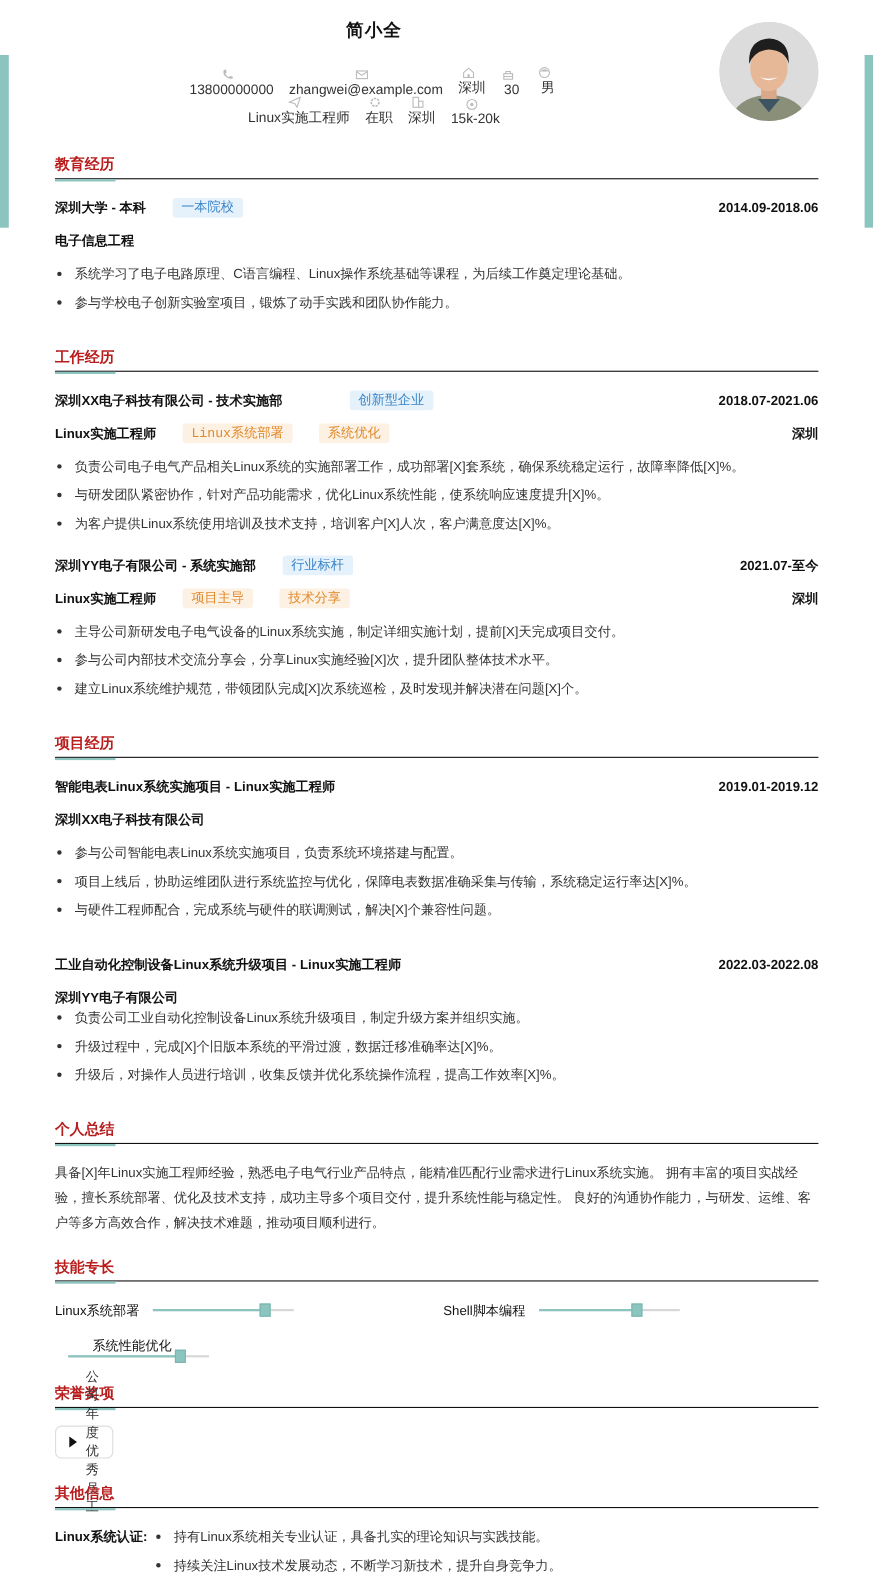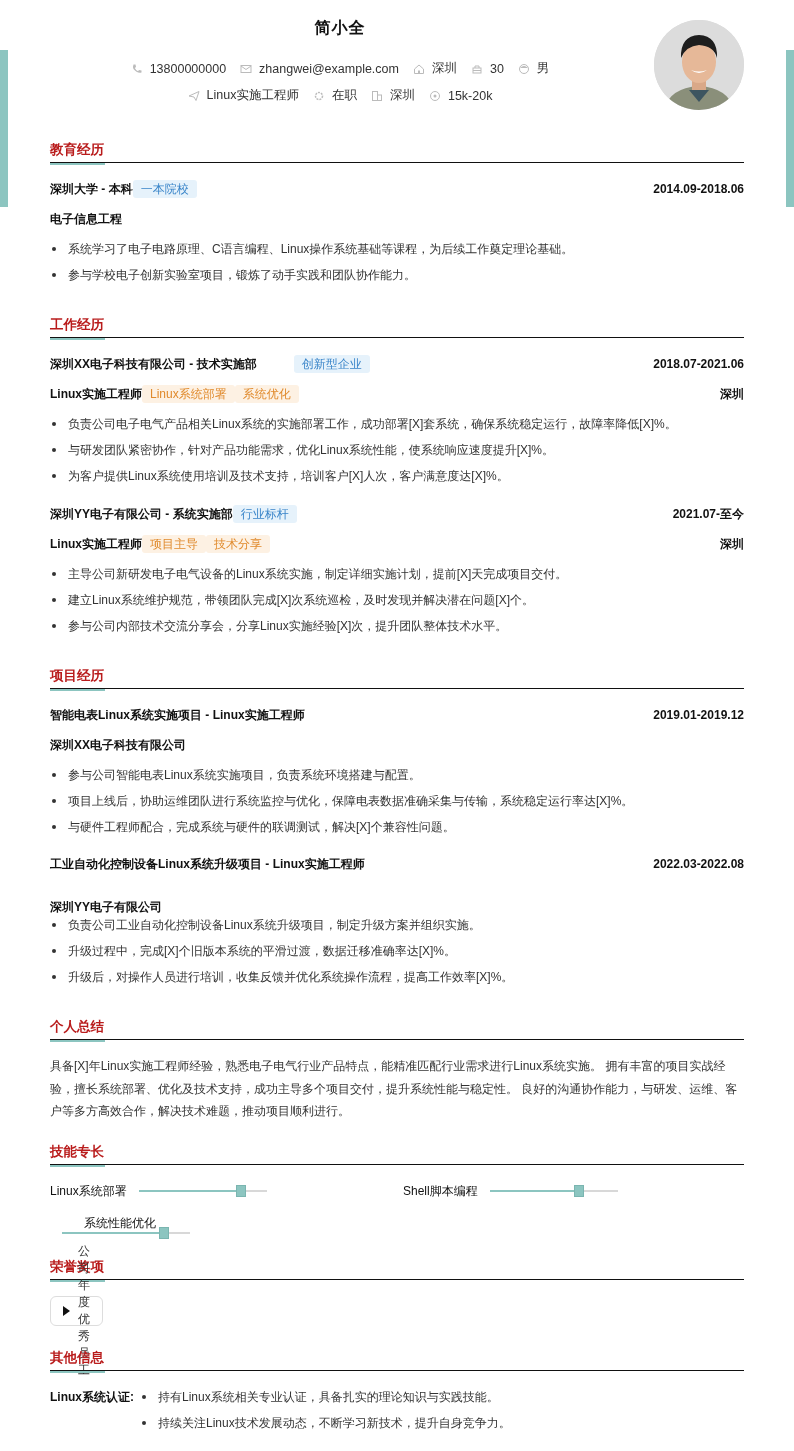--- a/index.html
+++ b/index.html
@@ -8,35 +8,35 @@
 
   .side-bar { position: absolute; top: 50px; width: 8px; height: 157px; background: #8cc5c0; }
   .side-bar.left { left: 0; }
   .side-bar.right { right: 0; }
 
   .header { position: absolute; top: 0; left: 0; width: 794px; height: 130px; }
   .name { position: absolute; top: 18px; left: 0; width: 680px; text-align: center; font-size: 16px; font-weight: bold; color: #111; letter-spacing: 1px; }
   .info-row { position: absolute; left: 0; width: 680px; display: flex; justify-content: center; align-items: center; font-size: 12.5px; color: #333; }
   .info-row.r1 { top: 60px; }
   .info-row.r2 { top: 87px; }
-  .info-item { display: flex; align-items: center; margin: 0 7px; }
+  .info-item { display: flex; align-items: center; margin: 0 7px; flex-direction: column; }
   .info-icon { display: inline-flex; width: 12px; height: 12px; margin-right: 7px; align-items: center; justify-content: center; }
   .info-icon svg { width: 12px; height: 12px; }
   .avatar { position: absolute; top: 20px; left: 654px; width: 90px; height: 90px; border-radius: 50%; overflow: hidden; background: #d9d9d9; }
 
   .section { position: absolute; left: 50px; width: 694px; }
   .sec-title { font-size: 13.5px; font-weight: bold; color: #b91c1c; height: 22px; line-height: 20px; }
   .sec-line { position: relative; height: 2px; width: 694px; }
   .sec-line .black { position: absolute; left: 0; top: 0; height: 1px; width: 694px; background: #111; }
   .sec-line .accent { position: absolute; left: 0; top: 1px; height: 2px; width: 55px; background: #8cc5c0; }
 
   .row { position: absolute; left: 0; width: 694px; display: flex; align-items: center; height: 20px; font-size: 12px; }
   .row .bold { font-weight: bold; color: #111; }
   .row .right { margin-left: auto; font-weight: bold; color: #111; }
-  .tag { display: inline-block; font-size: 12px; padding: 1px 8px; border-radius: 3px; margin-left: 0; line-height: 16px; }
+  .tag { display: inline-block; font-size: 12px; padding: 1px 8px; border-radius: 3px; margin-left: 24px; line-height: 16px; font-family: Liberation Mono, monospace; }
   .tag.blue { background: #e6f2fb; color: #3a85c9; }
   .tag.orange { background: #fdf1e3; color: #e08a2c; }
 
   .bullets { position: absolute; left: 0; width: 694px; list-style: none; font-size: 12px; color: #333; }
   .bullets li { position: relative; padding-left: 18px; height: 26px; line-height: 20px; }
   .bullets li::before { content: ""; position: absolute; left: 2px; top: 8px; width: 4px; height: 4px; border-radius: 50%; background: #333; }
 
   .summary { position: absolute; left: 0; width: 694px; font-size: 12px; color: #333; line-height: 22.5px; }
 
   .skill { position: absolute; display: flex; align-items: center; font-size: 12px; color: #111; height: 20px; }
@@ -207,22 +207,22 @@
     <span class="right">2021.07-至今</span>
   </div>
   <div class="row" style="top:219px;">
     <span class="bold">Linux实施工程师</span>
     <span class="tag orange">项目主导</span>
     <span class="tag orange">技术分享</span>
     <span class="right">深圳</span>
   </div>
   <ul class="bullets" style="top:249px;">
     <li>主导公司新研发电子电气设备的Linux系统实施，制定详细实施计划，提前[X]天完成项目交付。</li>
+    <li>参与公司内部技术交流分享会，分享Linux实施经验[X]次，提升团队整体技术水平。</li>
     <li>建立Linux系统维护规范，带领团队完成[X]次系统巡检，及时发现并解决潜在问题[X]个。</li>
-    <li>参与公司内部技术交流分享会，分享Linux实施经验[X]次，提升团队整体技术水平。</li>
   </ul>
 </div>
 
 <div class="section" style="top:666px;">
   <div class="sec-title">项目经历</div>
   <div class="sec-line">
       <div class="black"></div>
       <div class="accent"></div>
     </div>
 
@@ -232,21 +232,21 @@
   </div>
   <div class="row" style="top:69px;">
     <span class="bold">深圳XX电子科技有限公司</span>
   </div>
   <ul class="bullets" style="top:99px;">
     <li>参与公司智能电表Linux系统实施项目，负责系统环境搭建与配置。</li>
     <li>项目上线后，协助运维团队进行系统监控与优化，保障电表数据准确采集与传输，系统稳定运行率达[X]%。</li>
     <li>与硬件工程师配合，完成系统与硬件的联调测试，解决[X]个兼容性问题。</li>
   </ul>
 
-  <div class="row" style="top:188px;gap:28px;">
+  <div class="row" style="top:201px;gap:28px;">
     <span class="bold">工业自动化控制设备Linux系统升级项目 - Linux实施工程师</span>
     <span class="right">2022.03-2022.08</span>
   </div>
   <div class="row" style="top:219px;margin-top:12px;">
     <span class="bold">深圳YY电子有限公司</span>
   </div>
   <ul class="bullets" style="top:249px;">
     <li>负责公司工业自动化控制设备Linux系统升级项目，制定升级方案并组织实施。</li>
     <li>升级过程中，完成[X]个旧版本系统的平滑过渡，数据迁移准确率达[X]%。</li>
     <li>升级后，对操作人员进行培训，收集反馈并优化系统操作流程，提高工作效率[X]%。</li>

